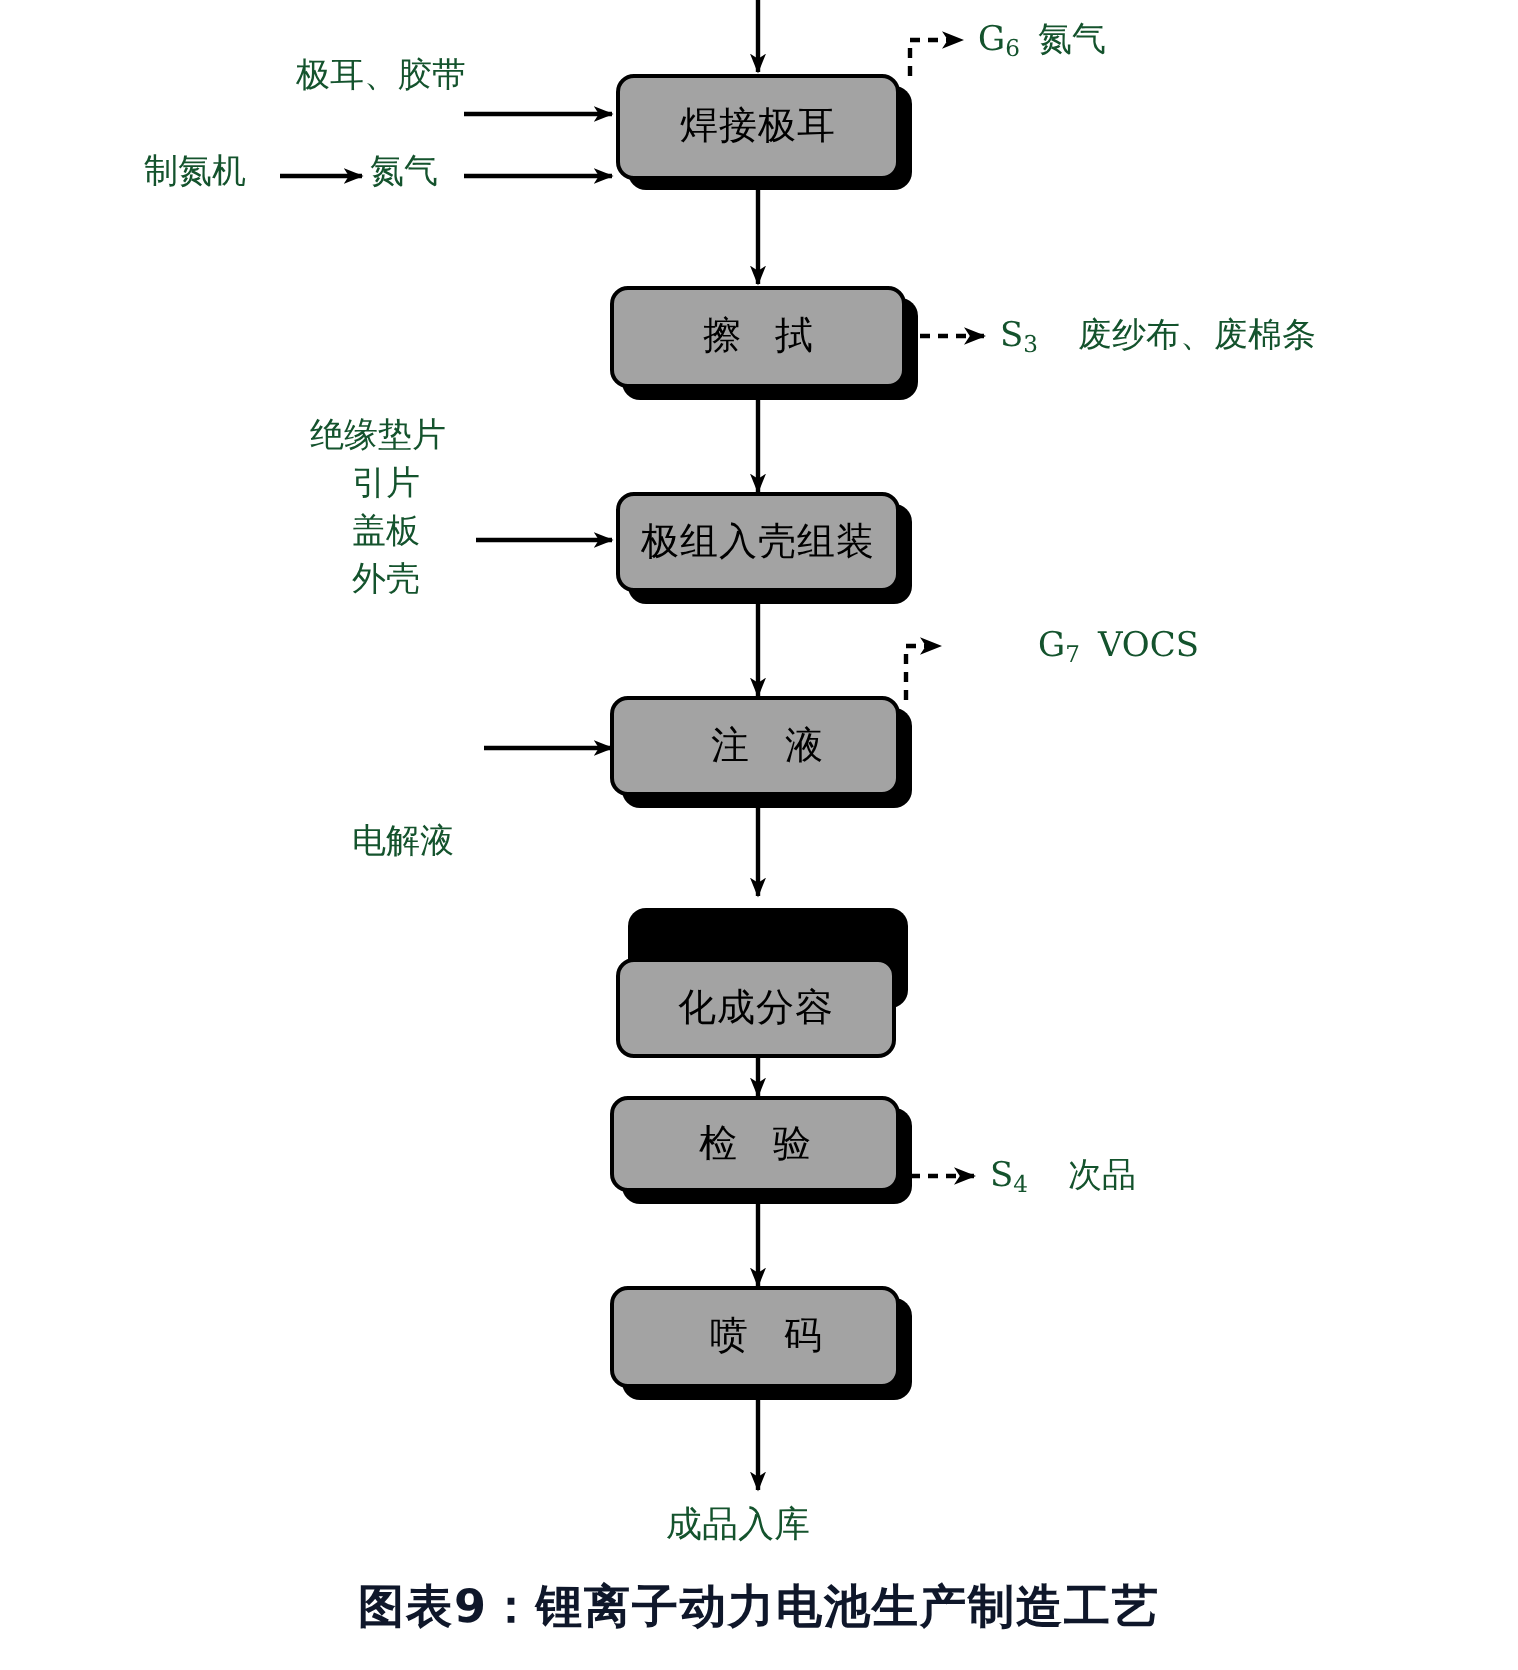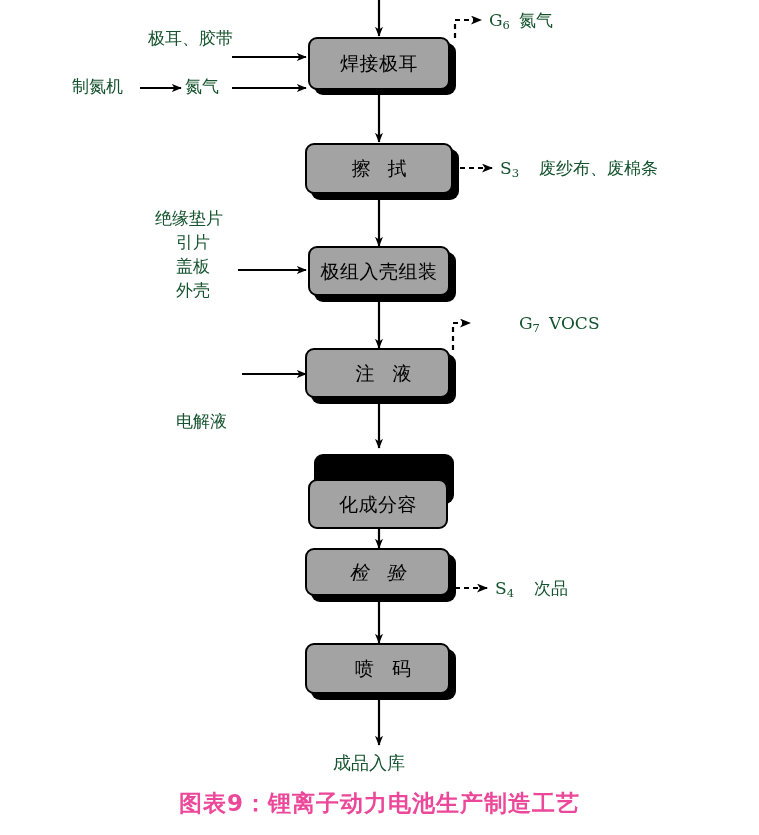--- a/index.html
+++ b/index.html
@@ -86,21 +86,21 @@
 
   .caption {
     position: absolute;
     left: 0;
     top: 788px;
     width: 759px;
     text-align: center;
     font-size: 23px;
     font-weight: bold;
     letter-spacing: 1px;
-    color: #ec4899;
+    color: #0f172a;
     z-index: 5;
   }
 </style>
 </head>
 <body>
 
 <div id="canvas">
 
   <svg id="flow-svg" viewBox="0 0 759 835" xmlns="http://www.w3.org/2000/svg">
     <defs>
@@ -172,21 +172,21 @@
   <div class="proc-box" style="left:305px;top:348px;width:145px;height:50px;padding-left:12px;">
     <span class="proc-label spaced">注 液</span>
   </div>
 
   <div class="proc-shadow" style="left:314px;top:454px;width:140px;height:50px;"></div>
   <div class="proc-box" style="left:308px;top:448px;width:140px;height:50px;margin-top:31px;">
     <span class="proc-label">化成分容</span>
   </div>
 
   <div class="proc-shadow" style="left:311px;top:554px;width:145px;height:48px;"></div>
-  <div class="proc-box" style="left:305px;top:548px;width:145px;height:48px;font-style:italic;">
+  <div class="proc-box" style="left:305px;top:548px;width:145px;height:48px;">
     <span class="proc-label spaced">检 验</span>
   </div>
 
   <div class="proc-shadow" style="left:311px;top:649px;width:145px;height:51px;"></div>
   <div class="proc-box" style="left:305px;top:643px;width:145px;height:51px;padding-left:11px;">
     <span class="proc-label spaced">喷 码</span>
   </div>
 
   <div class="txt" style="left:148px;top:28px;">极耳、胶带</div>
 

